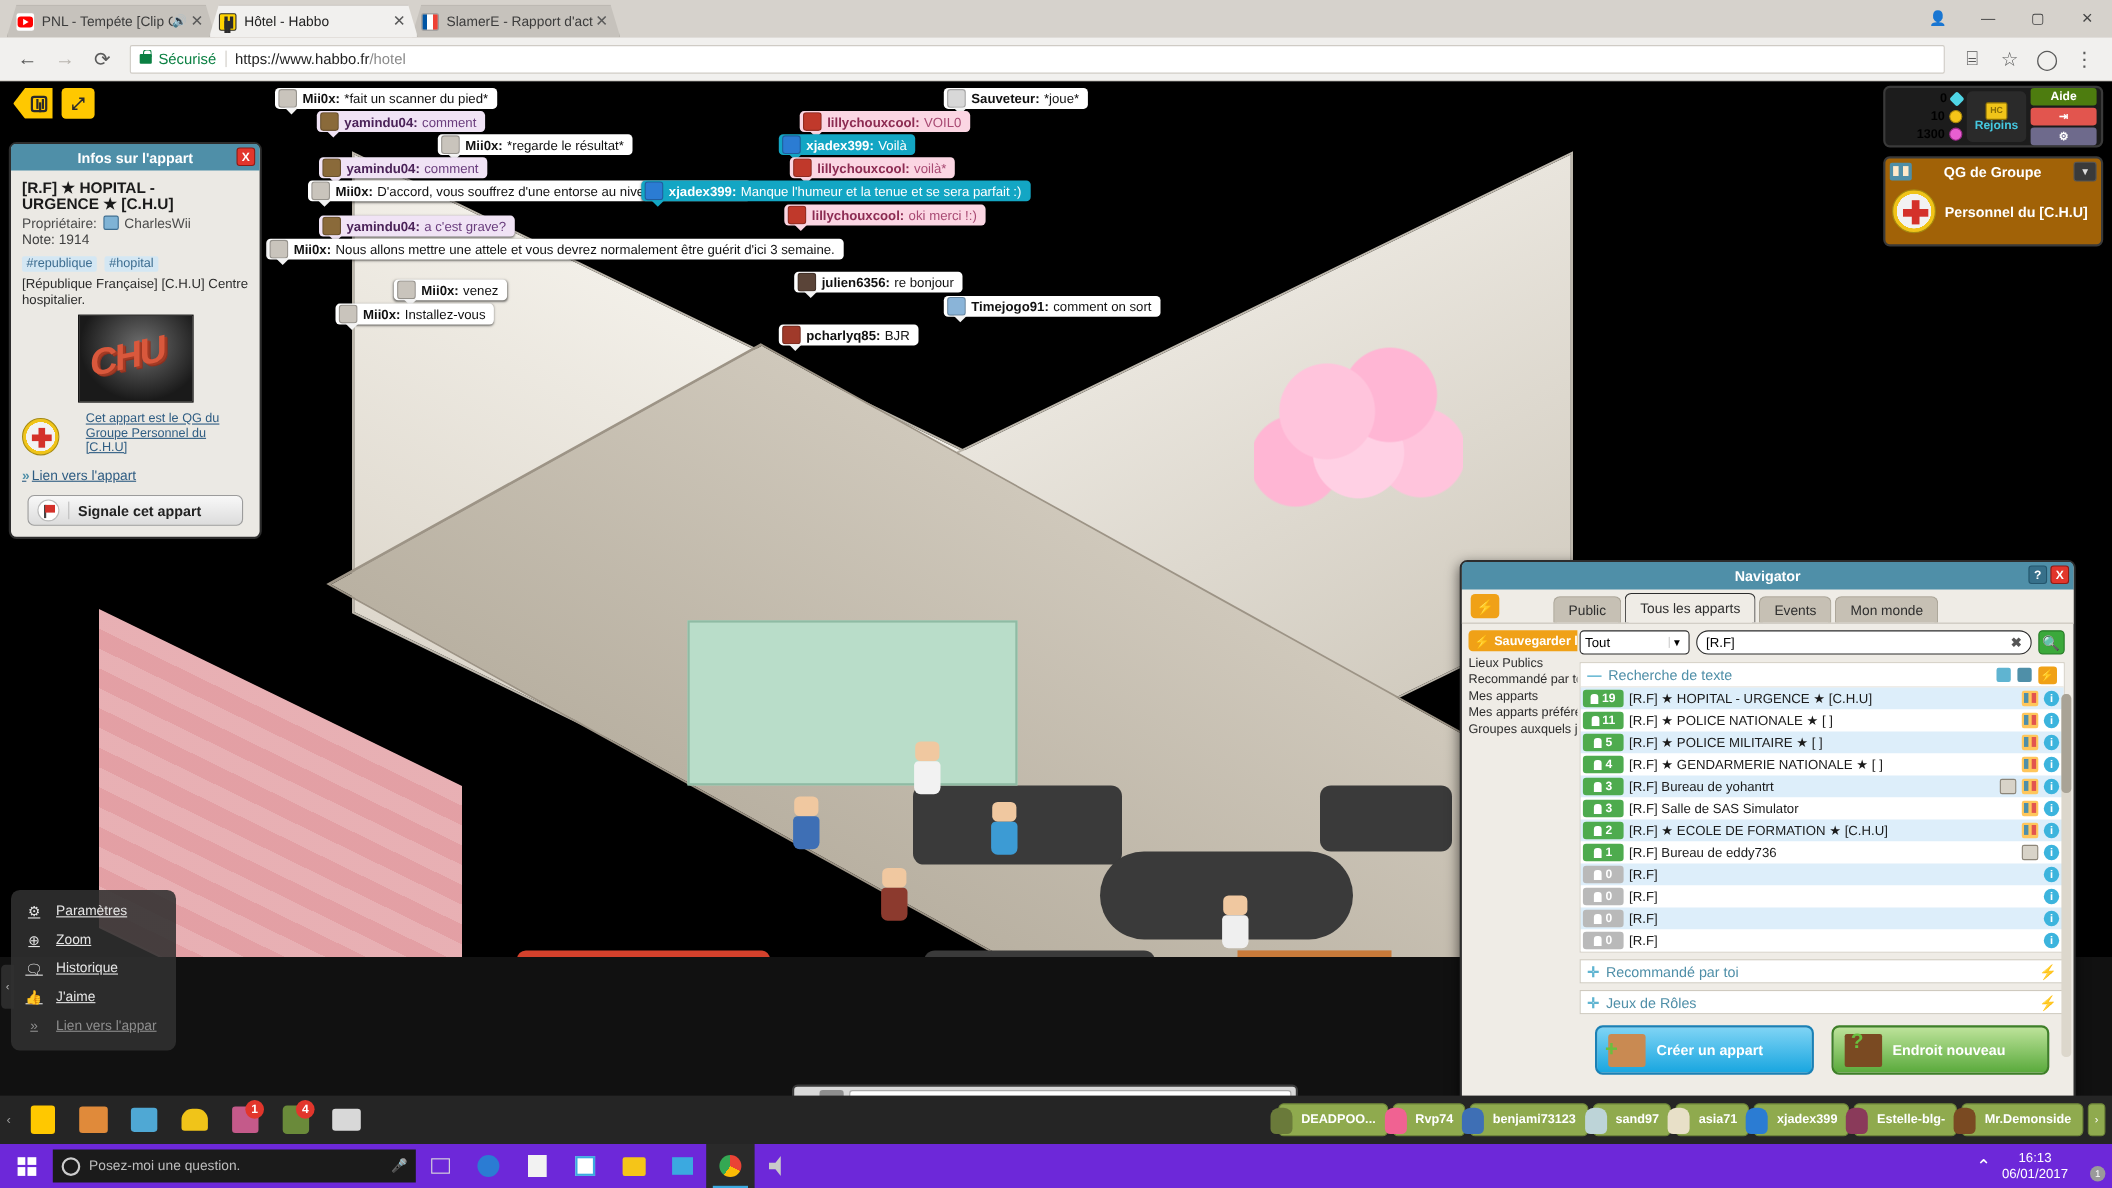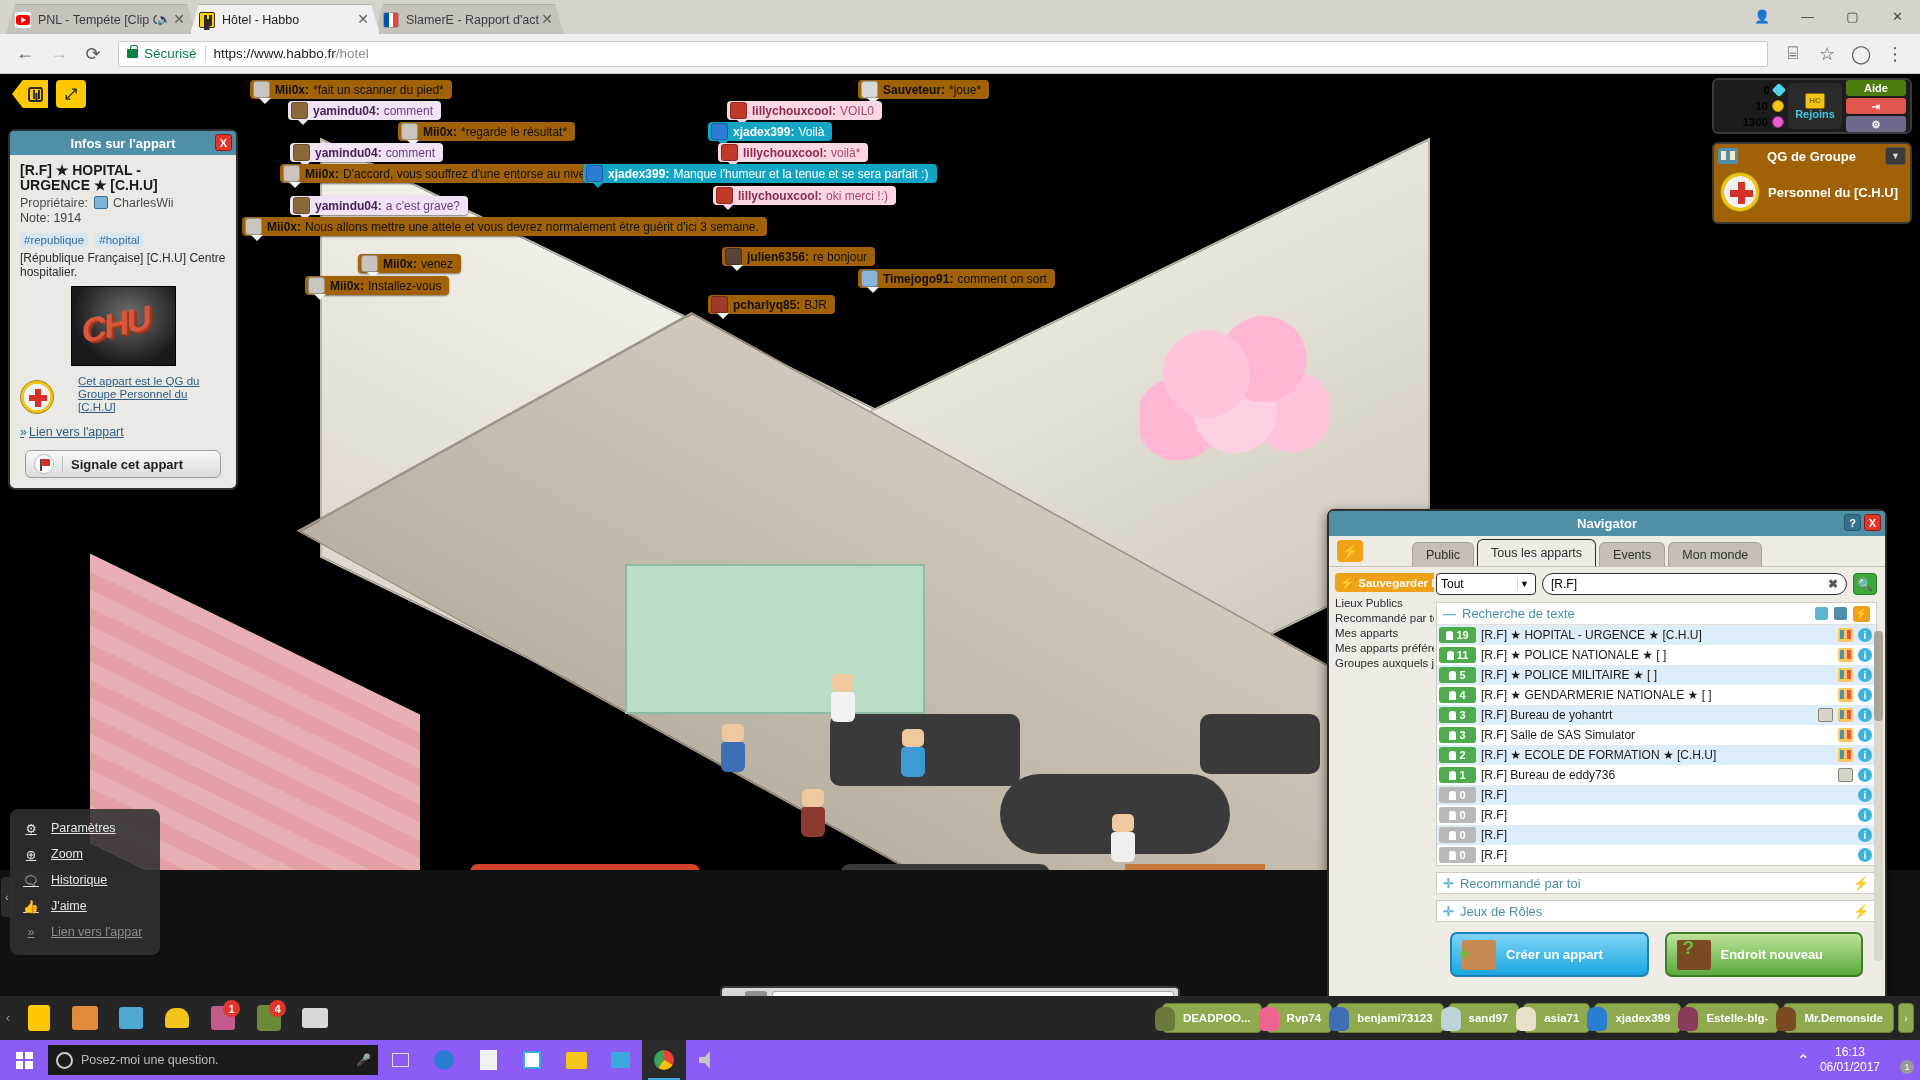--- a/index.html
+++ b/index.html
@@ -87,21 +87,21 @@
   
   .bubble {
     position: absolute; display: inline-flex; align-items: center;
     height: 19px; padding: 0 8px 0 3px; border-radius: 4px;
     font-size: 12px; white-space: nowrap; box-shadow: 0 1px 2px rgba(0,0,0,.5);
     font-family: "Liberation Sans", sans-serif;
   }
   .bubble .bav { width:17px; height:17px; border-radius:3px; margin-right:5px; flex:0 0 17px;
                  background:#b9a48a; border:1px solid rgba(0,0,0,.25); }
   .bubble .bname { font-weight: bold; margin-right: 4px; }
-  .bubble.white { background:#a16207; color:#111; }
+  .bubble.white { background:#ffffff; color:#111; }
   .bubble.white .bname { color:#111; }
   .bubble.purple { background:#f0e3f5; color:#6a3d7d; }
   .bubble.purple .bname { color:#4a2258; }
   .bubble.pink { background:#fbd6e3; color:#a84a73; }
   .bubble.pink .bname { color:#8c2b52; }
   .bubble.cyan { background:#13a6c4; color:#fff; }
   .bubble.cyan .bname { color:#fff; }
   .bubble::after {
     content:""; position:absolute; left:9px; bottom:-5px; width:0; height:0;
     border-left:6px solid transparent; border-right:6px solid transparent;
@@ -300,21 +300,21 @@
   .friends { display:flex; align-items:center; gap:4px; margin-left:auto; padding-right:6px; }
   .friend { height:30px; background:#8faa4e; border:1px solid #6d8438; border-radius:5px;
     display:flex; align-items:center; padding-right:10px; position:relative; }
   .friend .fav { width:28px; height:30px; flex:0 0 28px; position:absolute; left:-12px; top:0; }
   .friend .fav .h { position:absolute; left:4px; top:3px; width:20px; height:24px; border-radius:8px 8px 5px 5px; }
   .friend .fn { margin-left:20px; font-size:11.5px; font-weight:bold; color:#fff; white-space:nowrap; }
   .friend-next { width:16px; height:30px; background:#8faa4e; border:1px solid #6d8438; border-radius:4px;
     color:#fff; font-size:10px; display:flex; align-items:center; justify-content:center; }
 
   
-  #taskbar { position:absolute; left:0; bottom:0; width:1920px; height:40px; background:#8b5cf6; display:flex; align-items:center; }
+  #taskbar { position:absolute; left:0; bottom:0; width:1920px; height:40px; background:#6d28d9; display:flex; align-items:center; }
   .tb-start { width:48px; height:40px; display:flex; align-items:center; justify-content:center; }
   .tb-start .w { width:17px; height:17px; display:grid; grid-template-columns:1fr 1fr; grid-template-rows:1fr 1fr; gap:2px; }
   .tb-start .w i { background:#fff; display:block; }
   .cortana { width:330px; height:30px; background:#1b1b1b; display:flex; align-items:center; padding:0 8px; gap:8px; }
   .cortana .circ { width:17px; height:17px; border:2px solid #ccc; border-radius:50%; flex:0 0 17px; }
   .cortana .ph { flex:1; font-size:12.5px; color:#bdbdbd; }
   .cortana .mic { width:14px; color:#bdbdbd; font-size:12px; }
   .tsk { width:44px; height:40px; display:flex; align-items:center; justify-content:center; position:relative; }
   .tsk.act::after { content:""; position:absolute; left:6px; right:6px; bottom:0; height:2px; background:#3ba9e0; }
   .tsk.act { background:#2a2a2a; }

